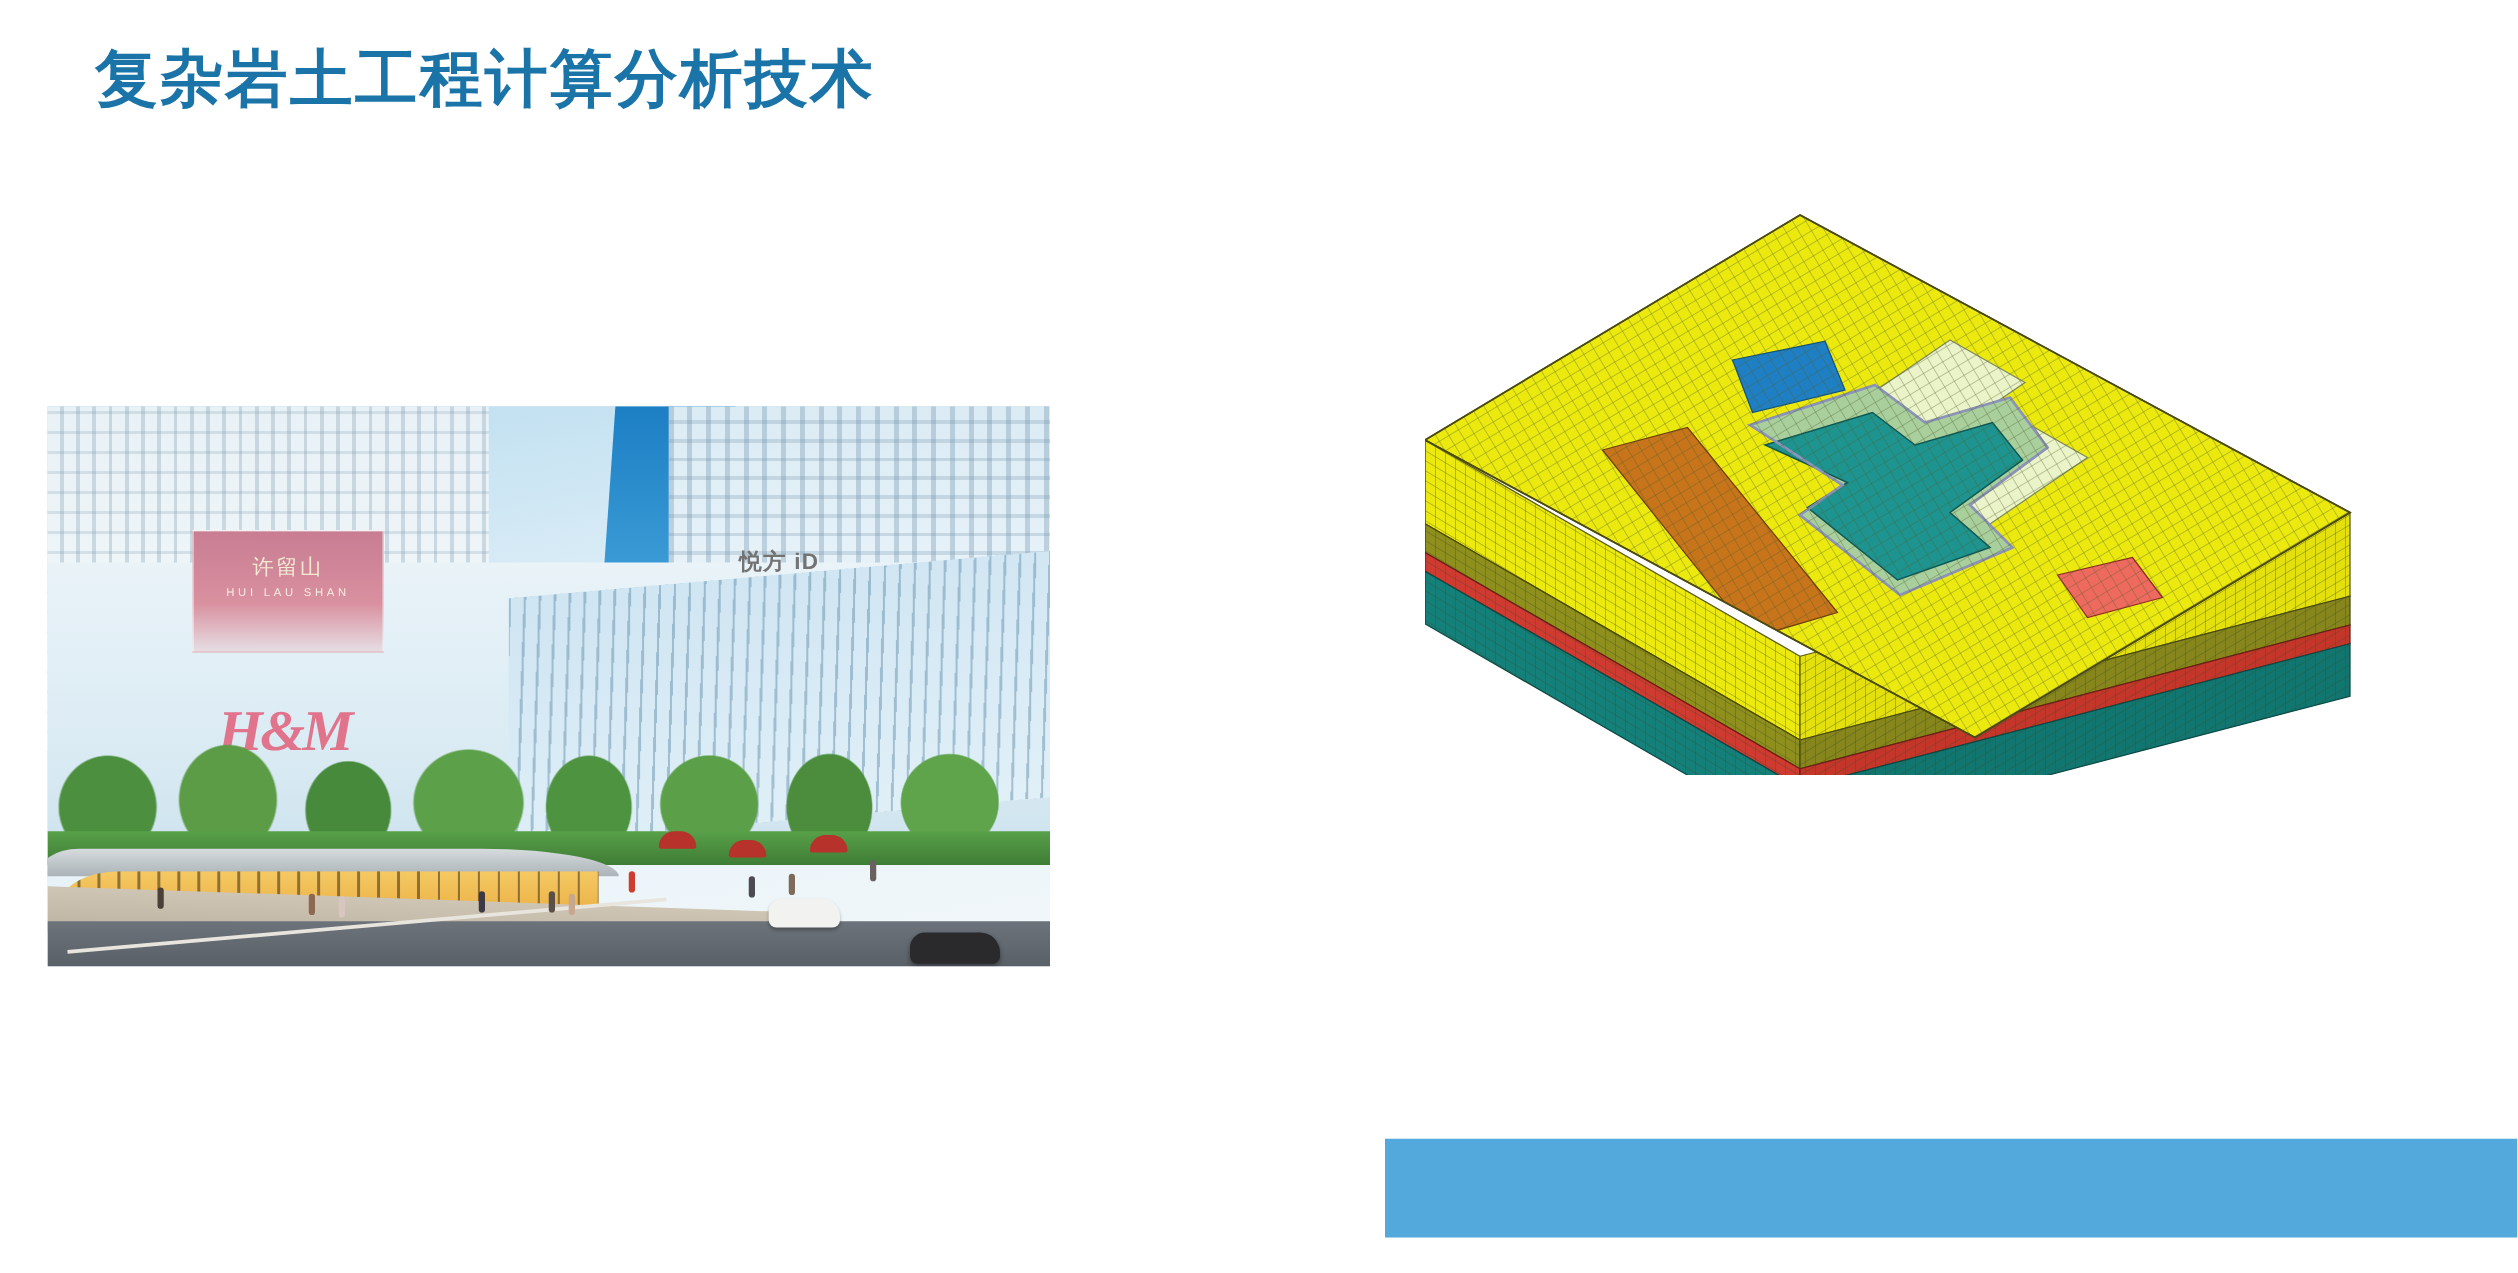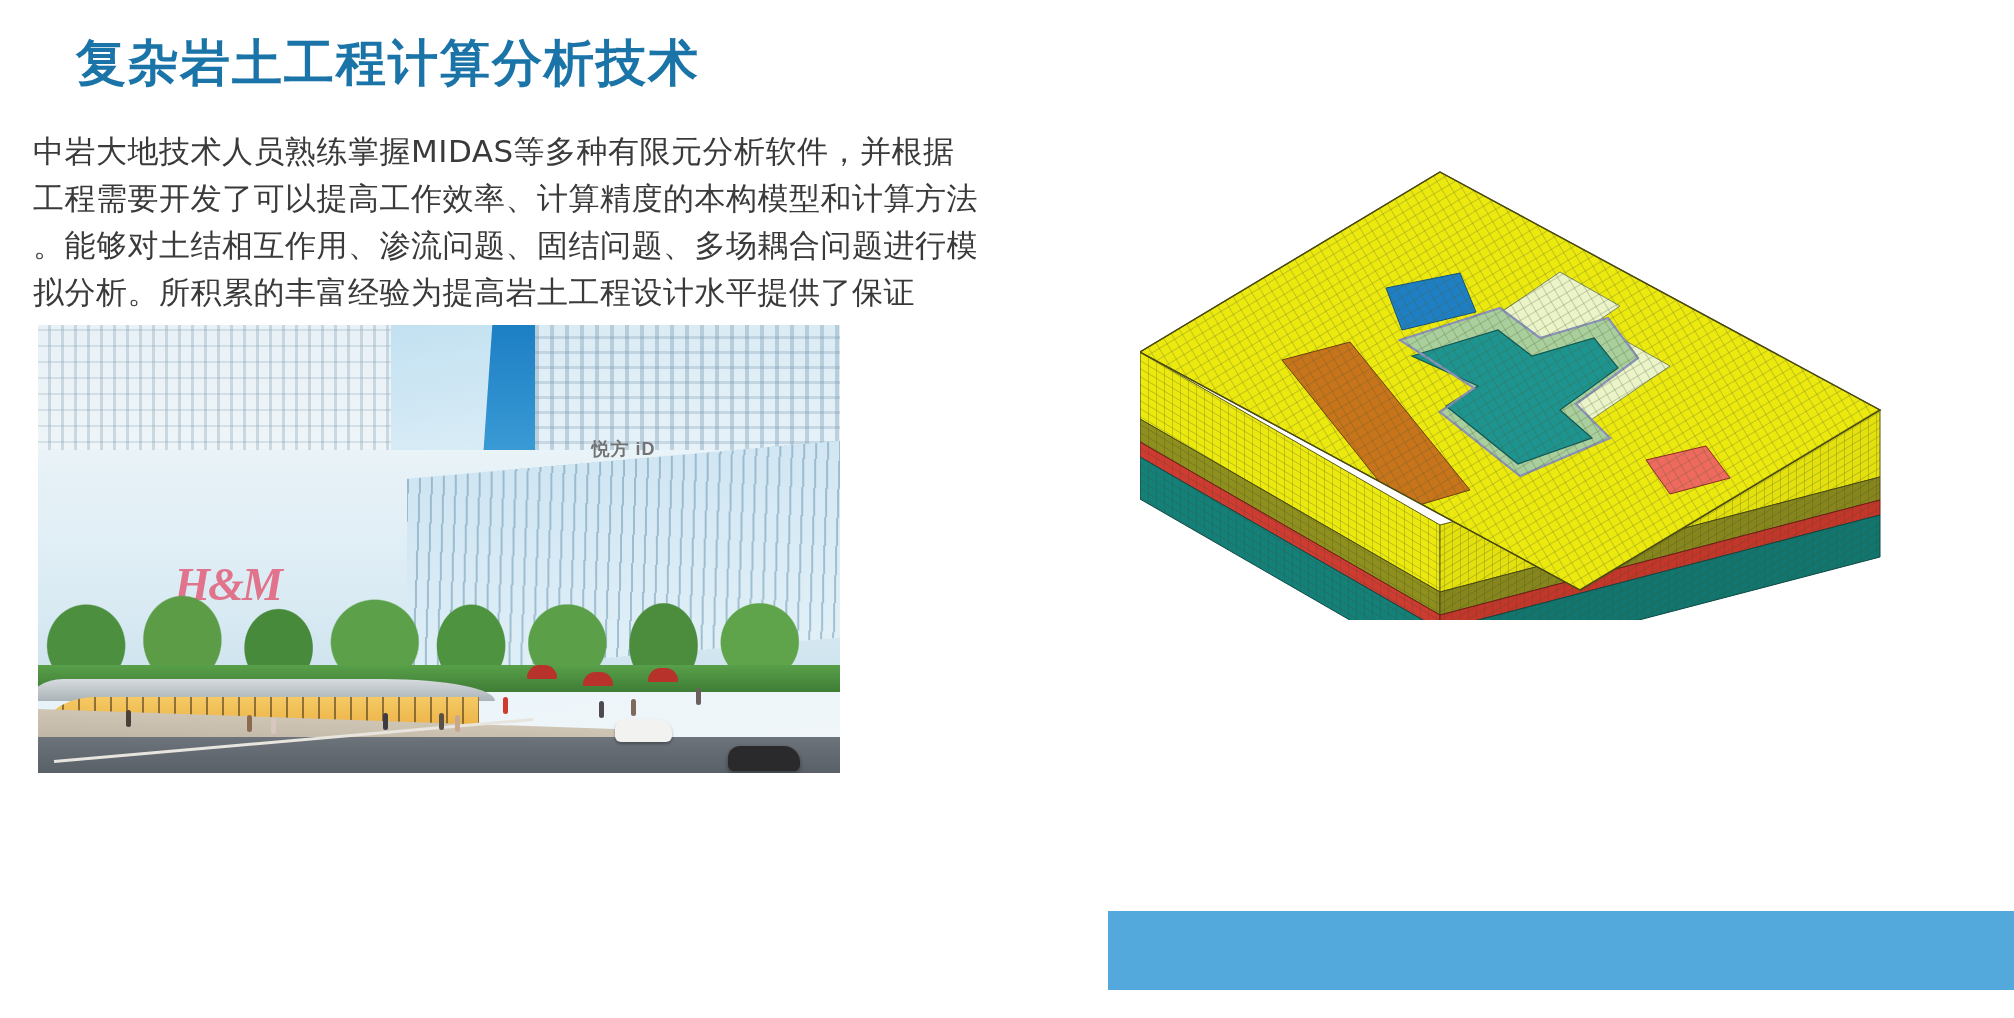--- a/index.html
+++ b/index.html
@@ -162,35 +162,33 @@
     background:#53a8dc;
   }
 </style>
 </head>
 <body>
 
 <div class="slide">
 
   <div class="title">复杂岩土工程计算分析技术</div>
 
-  <div class="body-text">
-    <span class="ln">中岩大地技术人员熟练掌握MIDAS等多种有限元分析软件，并根据</span>
-    <span class="ln">工程需要开发了可以提高工作效率、计算精度的本构模型和计算方法</span>
-    <span class="ln">。能够对土结相互作用、渗流问题、固结问题、多场耦合问题进行模</span>
-    <span class="ln">拟分析。所积累的丰富经验为提高岩土工程设计水平提供了保证</span>
-  </div>
 
   <div class="photo">
     <div class="sky"></div>
     <div class="sky-patch"></div>
     <div class="tower-l"></div>
     <div class="tower-r"></div>
     <div class="podium"></div>
     <div class="glass-facade"></div>
 
+    <div class="billboard">
+      <div class="bb-cn">许留山</div>
+      <div class="bb-en">HUI LAU SHAN</div>
+    </div>
 
     <div class="hm-logo">H&amp;M</div>
     <div class="id-logo">悦方 iD</div>
 
     <div class="treeline"></div>
     <div class="hedge"></div>
     <div class="mall-roof"></div>
     <div class="mall-glass"></div>
     <div class="plaza"></div>
     <div class="road"></div>

